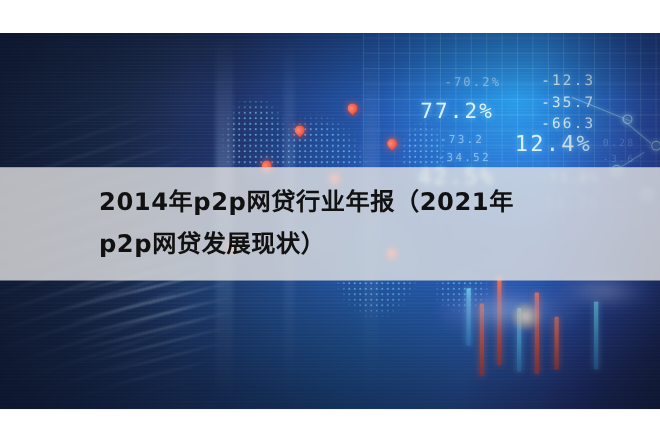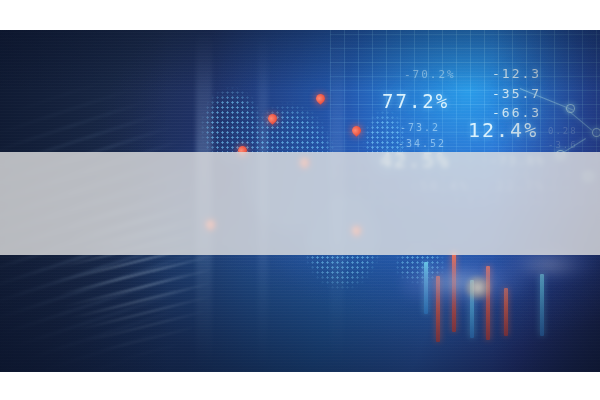--- a/index.html
+++ b/index.html
@@ -312,18 +312,20 @@
         <div class="node" style="left: 584px; top: 142px;"></div>
       </div>
 
     <div id="hand-blur"></div>
     <div id="hand-glow"></div>
 
     <div id="vignette"></div>
   </div>
 
   <div id="title-band">
+    <div class="title-line">2014年p2p网贷行业年报（2021年</div>
+    <div class="title-line">p2p网贷发展现状）</div>
   </div>
 
   <div class="letterbox" id="letterbox-top"></div>
   <div class="letterbox" id="letterbox-bottom"></div>
 
 </div>
 
 </body></html>

